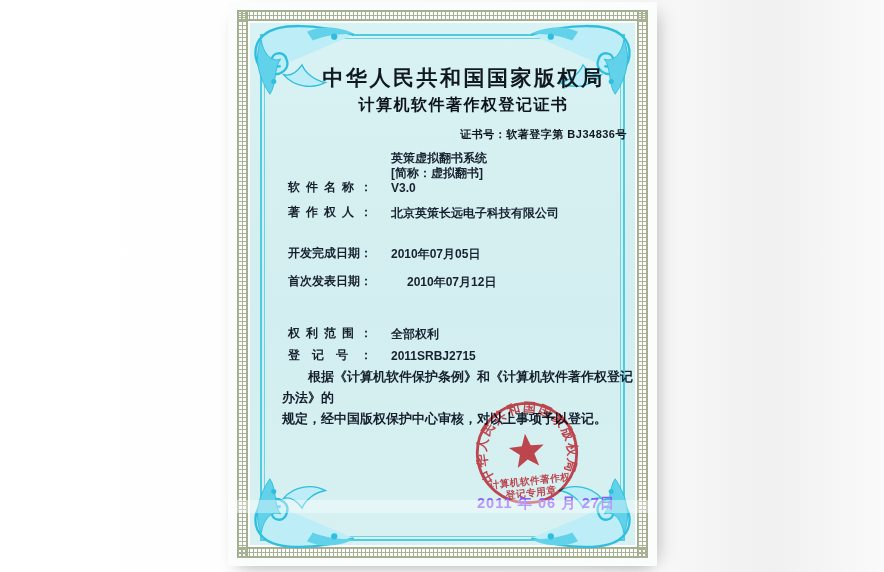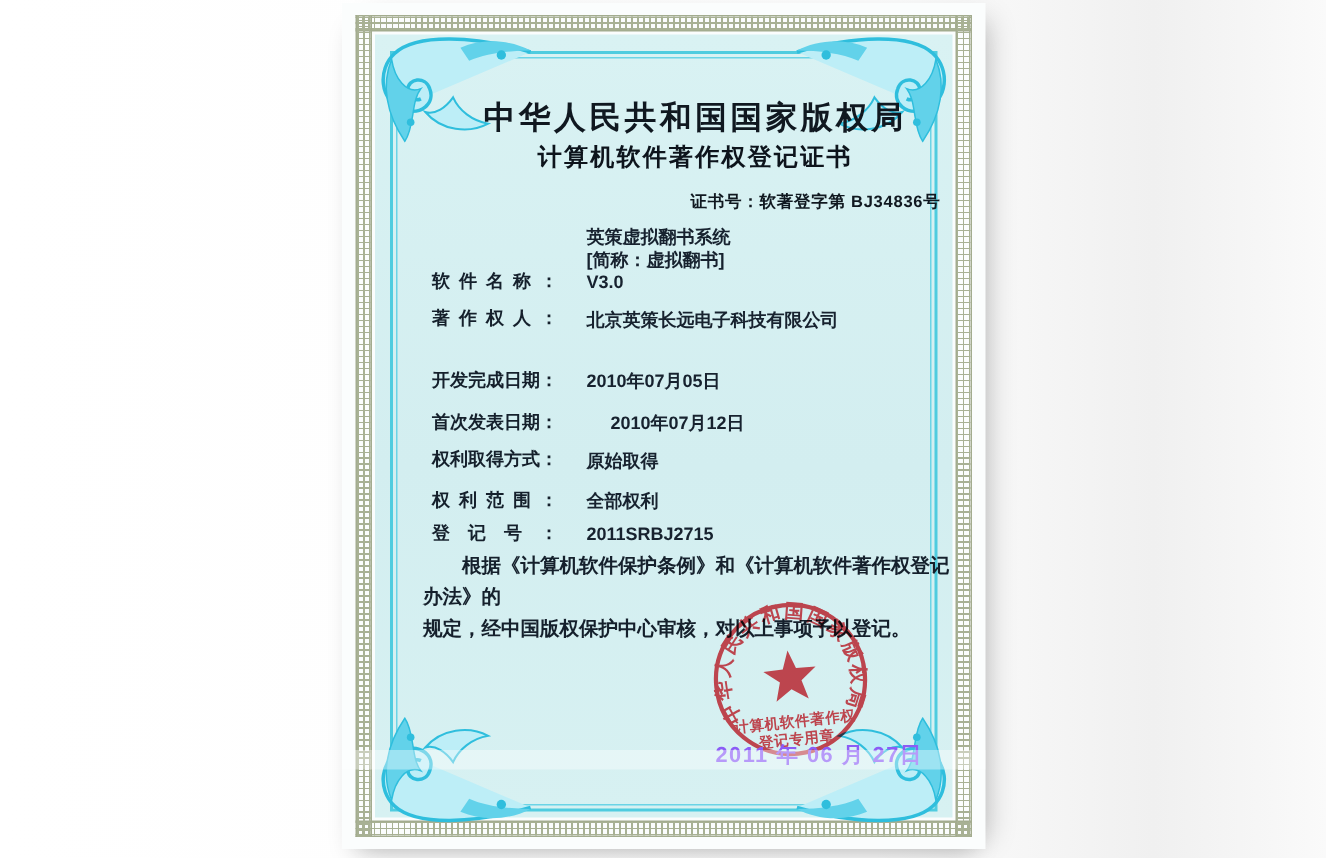--- a/index.html
+++ b/index.html
@@ -157,24 +157,20 @@
   <div class="fld r-dev">
     <div class="fld-label">开发完成日期：</div>
     <div class="fld-value">2010年07月05日</div>
   </div>
 
   <div class="fld r-pub">
     <div class="fld-label">首次发表日期：</div>
     <div class="fld-value">2010年07月12日</div>
   </div>
 
-  <div class="fld r-acq">
-    <div class="fld-label">权利取得方式：</div>
-    <div class="fld-value">原始取得</div>
-  </div>
 
   <div class="fld r-scope">
     <div class="fld-label">权利范围：</div>
     <div class="fld-value">全部权利</div>
   </div>
 
   <div class="fld r-reg">
     <div class="fld-label">登记号：</div>
     <div class="fld-value">2011SRBJ2715</div>
   </div>

